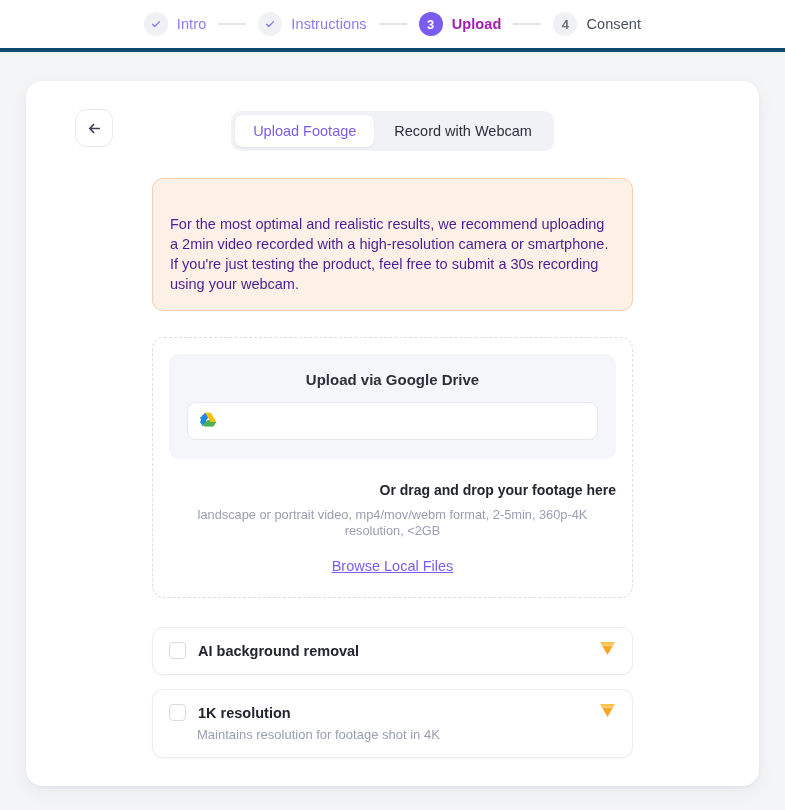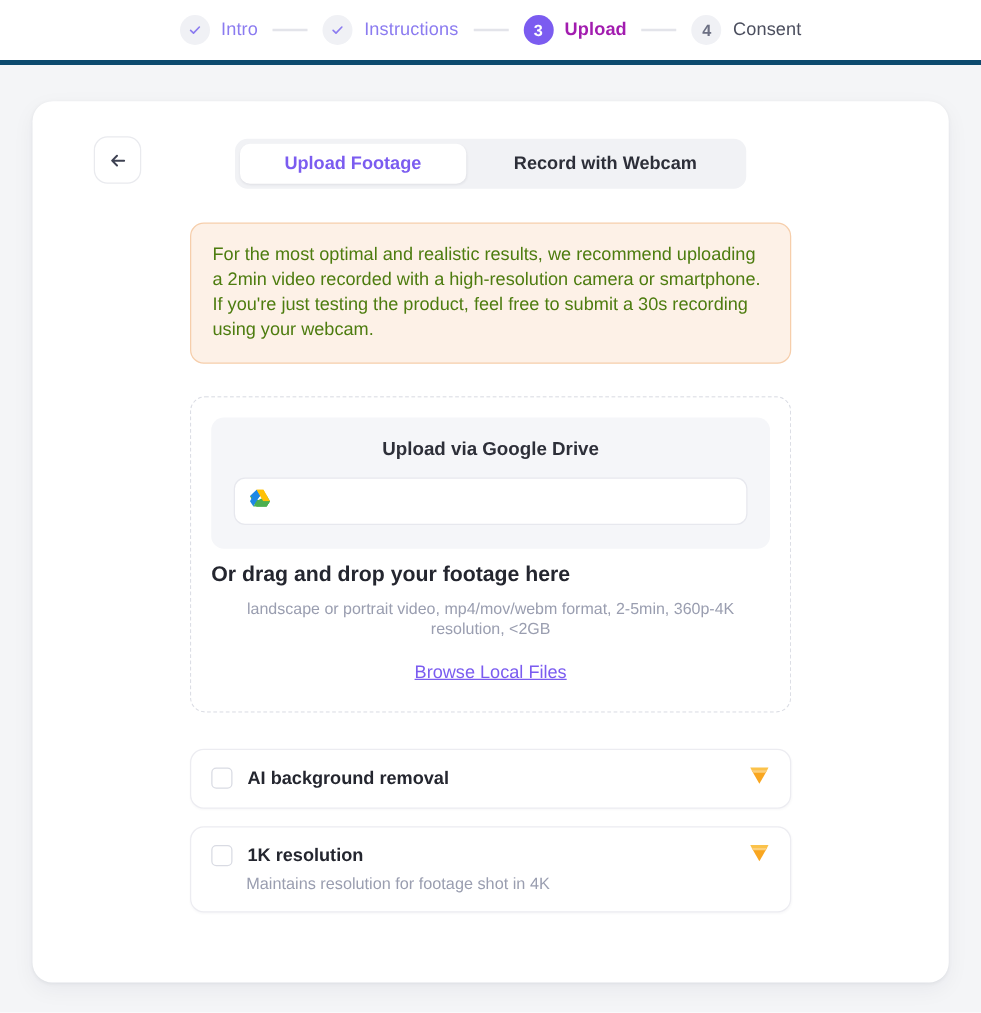--- a/index.html
+++ b/index.html
@@ -114,23 +114,23 @@
     padding: 4px;
     display: flex;
     gap: 2px;
   }
 
   .tab {
     border: none;
     background: transparent;
     font-family: inherit;
     font-size: 14.5px;
-    font-weight: 700;
+    font-weight: 400;
     color: #2d2f39;
-    padding: 8px 36px;
+    padding: 8px 18px;
     border-radius: 8px;
     cursor: pointer;
     white-space: nowrap;
   }
   .tab.active {
     background: #ffffff;
     color: #7b5cf0;
     box-shadow: 0 1px 2px rgba(24,28,52,.08);
   }
 
@@ -139,21 +139,22 @@
     margin: 27px auto 0 auto;
     width: 481px;
     background: #fdf1e7;
     border: 1px solid #f6ceab;
     border-radius: 11px;
     padding: 15px 17px 16px 17px;
   }
   .notice p {
     font-size: 14.5px;
     line-height: 20px;
-    color: #4d7c0f;
+    color: #4c1d95;
+    margin-top: 20px;
   }
 
   
   .dropzone {
     margin: 26px auto 0 auto;
     width: 481px;
     border: 1.5px dashed #dcdee5;
     border-radius: 12px;
     padding: 16px 16px 22px 16px;
   }
@@ -187,25 +188,25 @@
     outline: none;
     background: transparent;
     font-family: inherit;
     font-size: 13.5px;
     color: #2d2f39;
     width: 100%;
   }
   .url-field input::placeholder { color: #9a9eb0; }
 
   .drag-title {
-    text-align: left;
-    font-size: 17px;
+    text-align: right;
+    font-size: 14px;
     font-weight: 700;
     color: #24262f;
-    margin-top: 11px;
+    margin-top: 23px;
   }
 
   .drag-sub {
     text-align: center;
     font-size: 12.8px;
     line-height: 16px;
     color: #9a9eb0;
     margin-top: 9px;
   }
 

